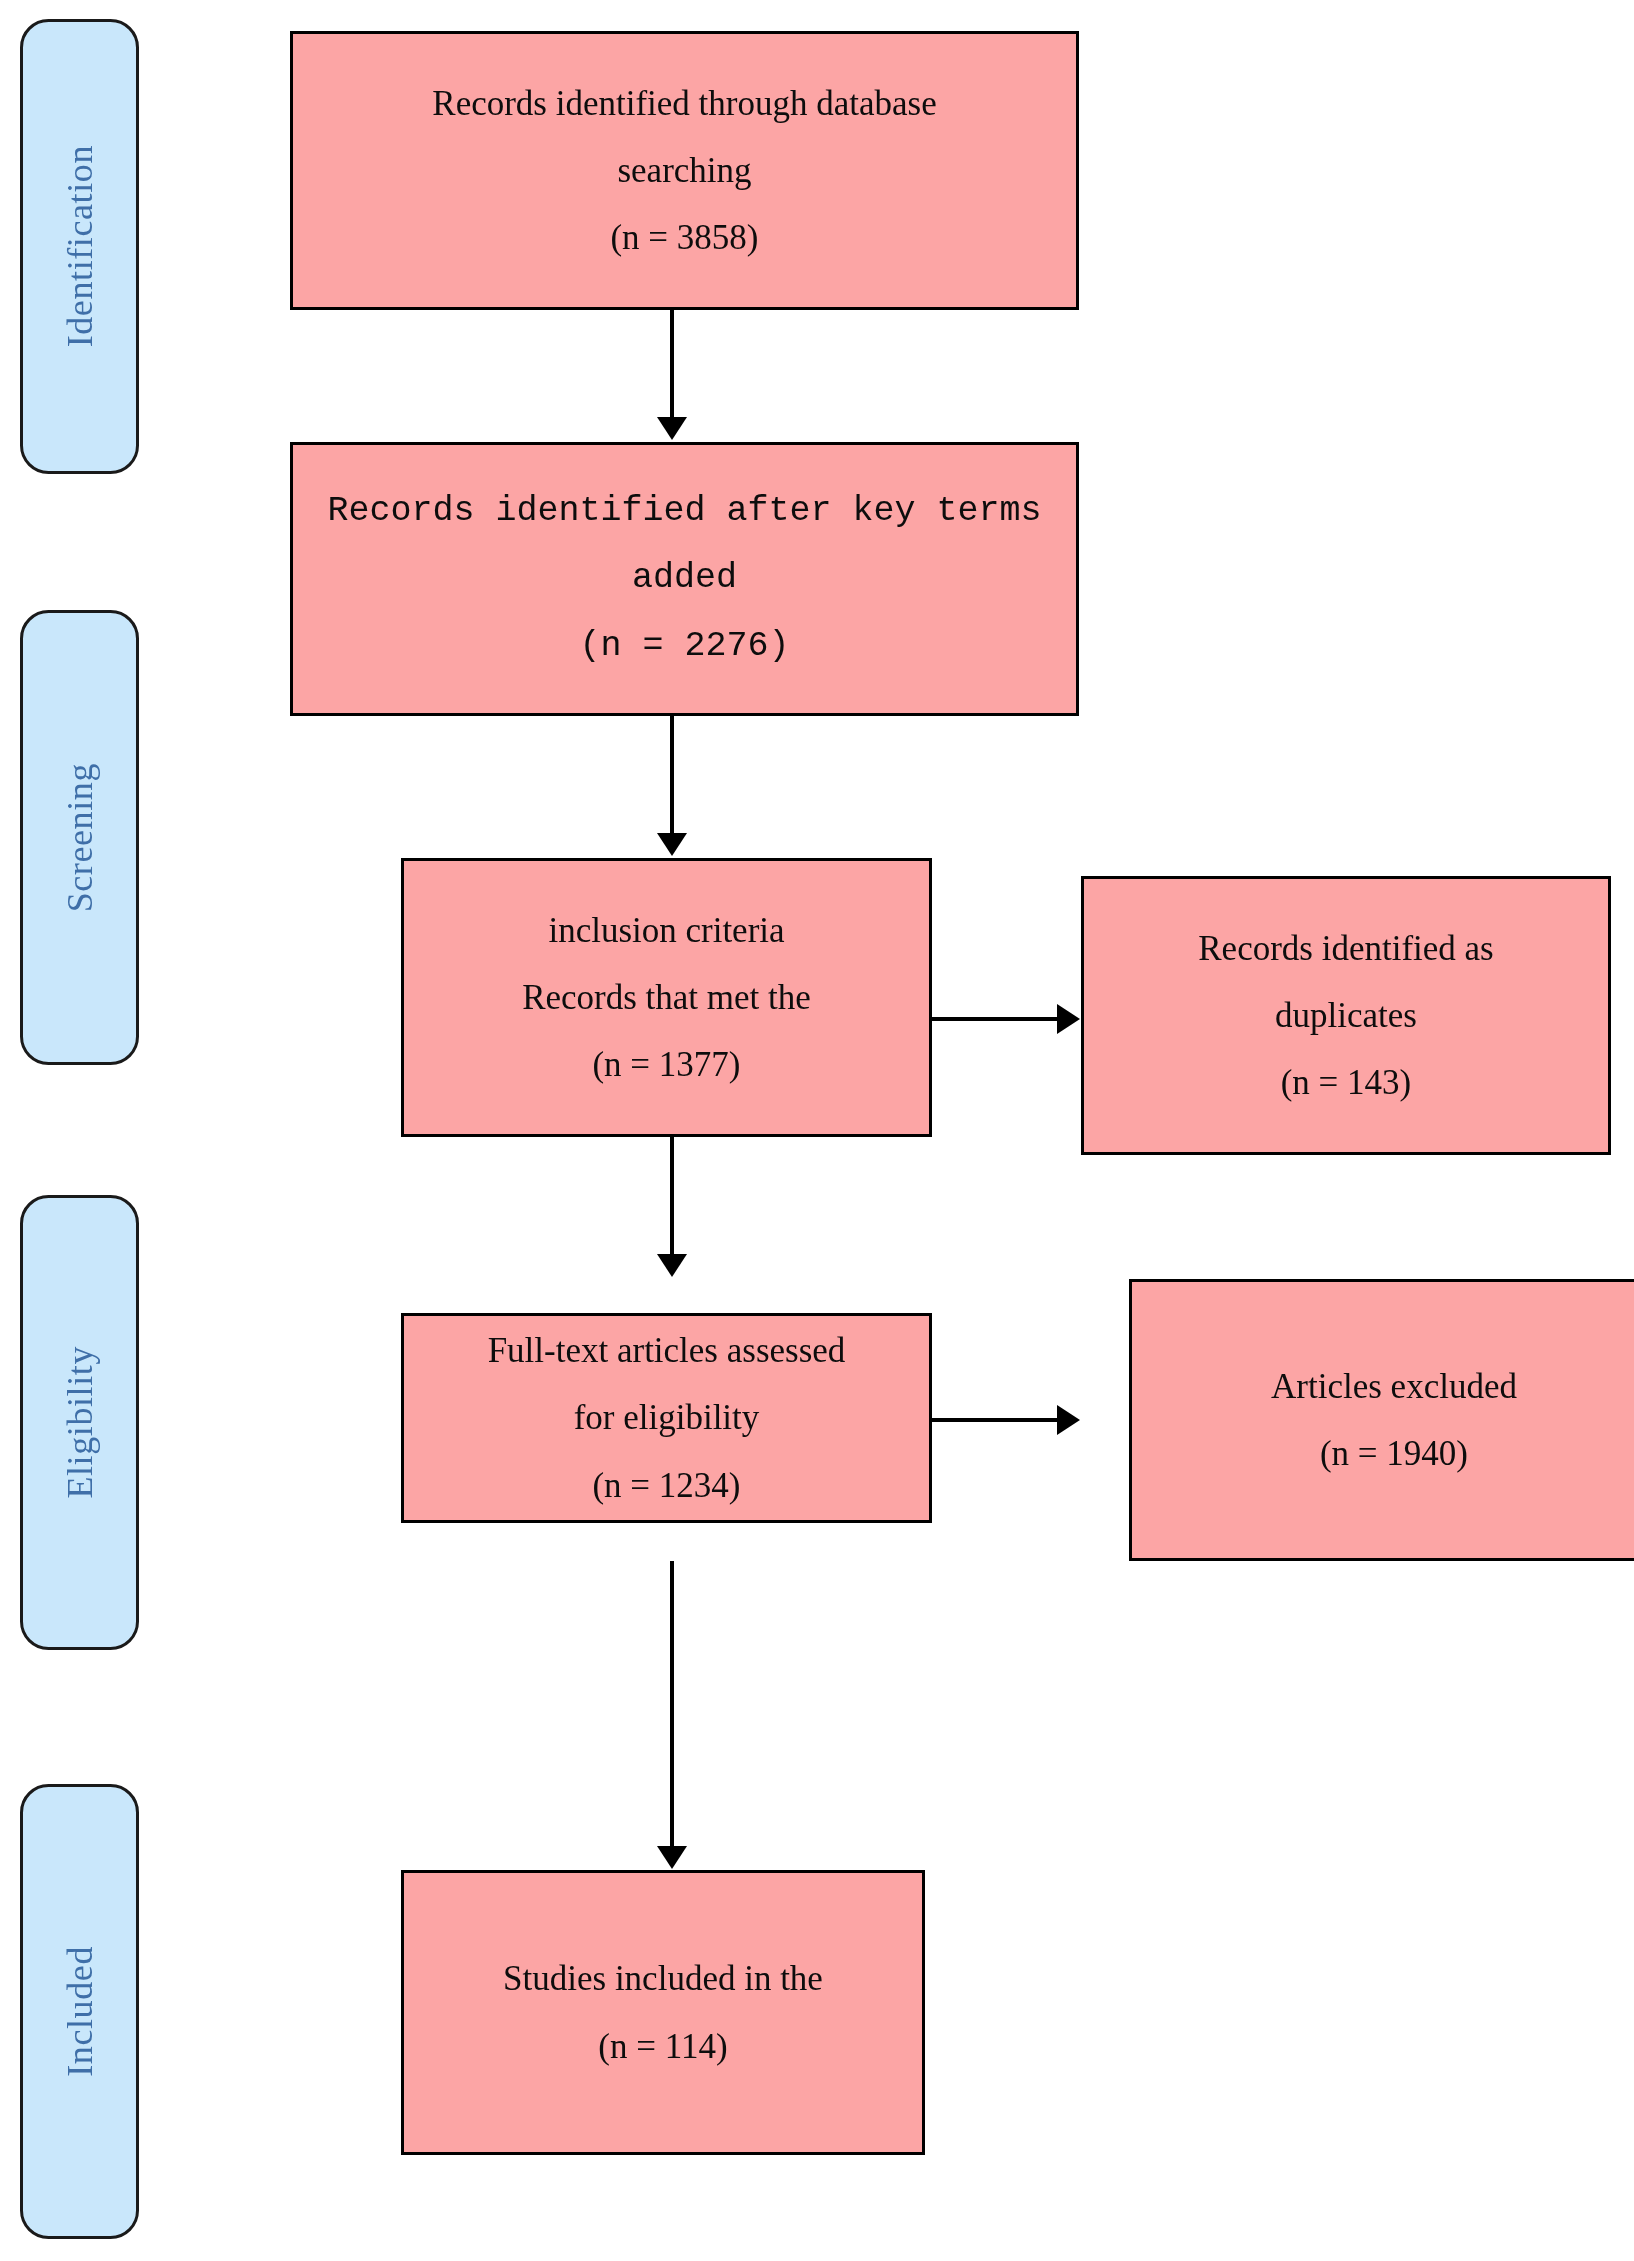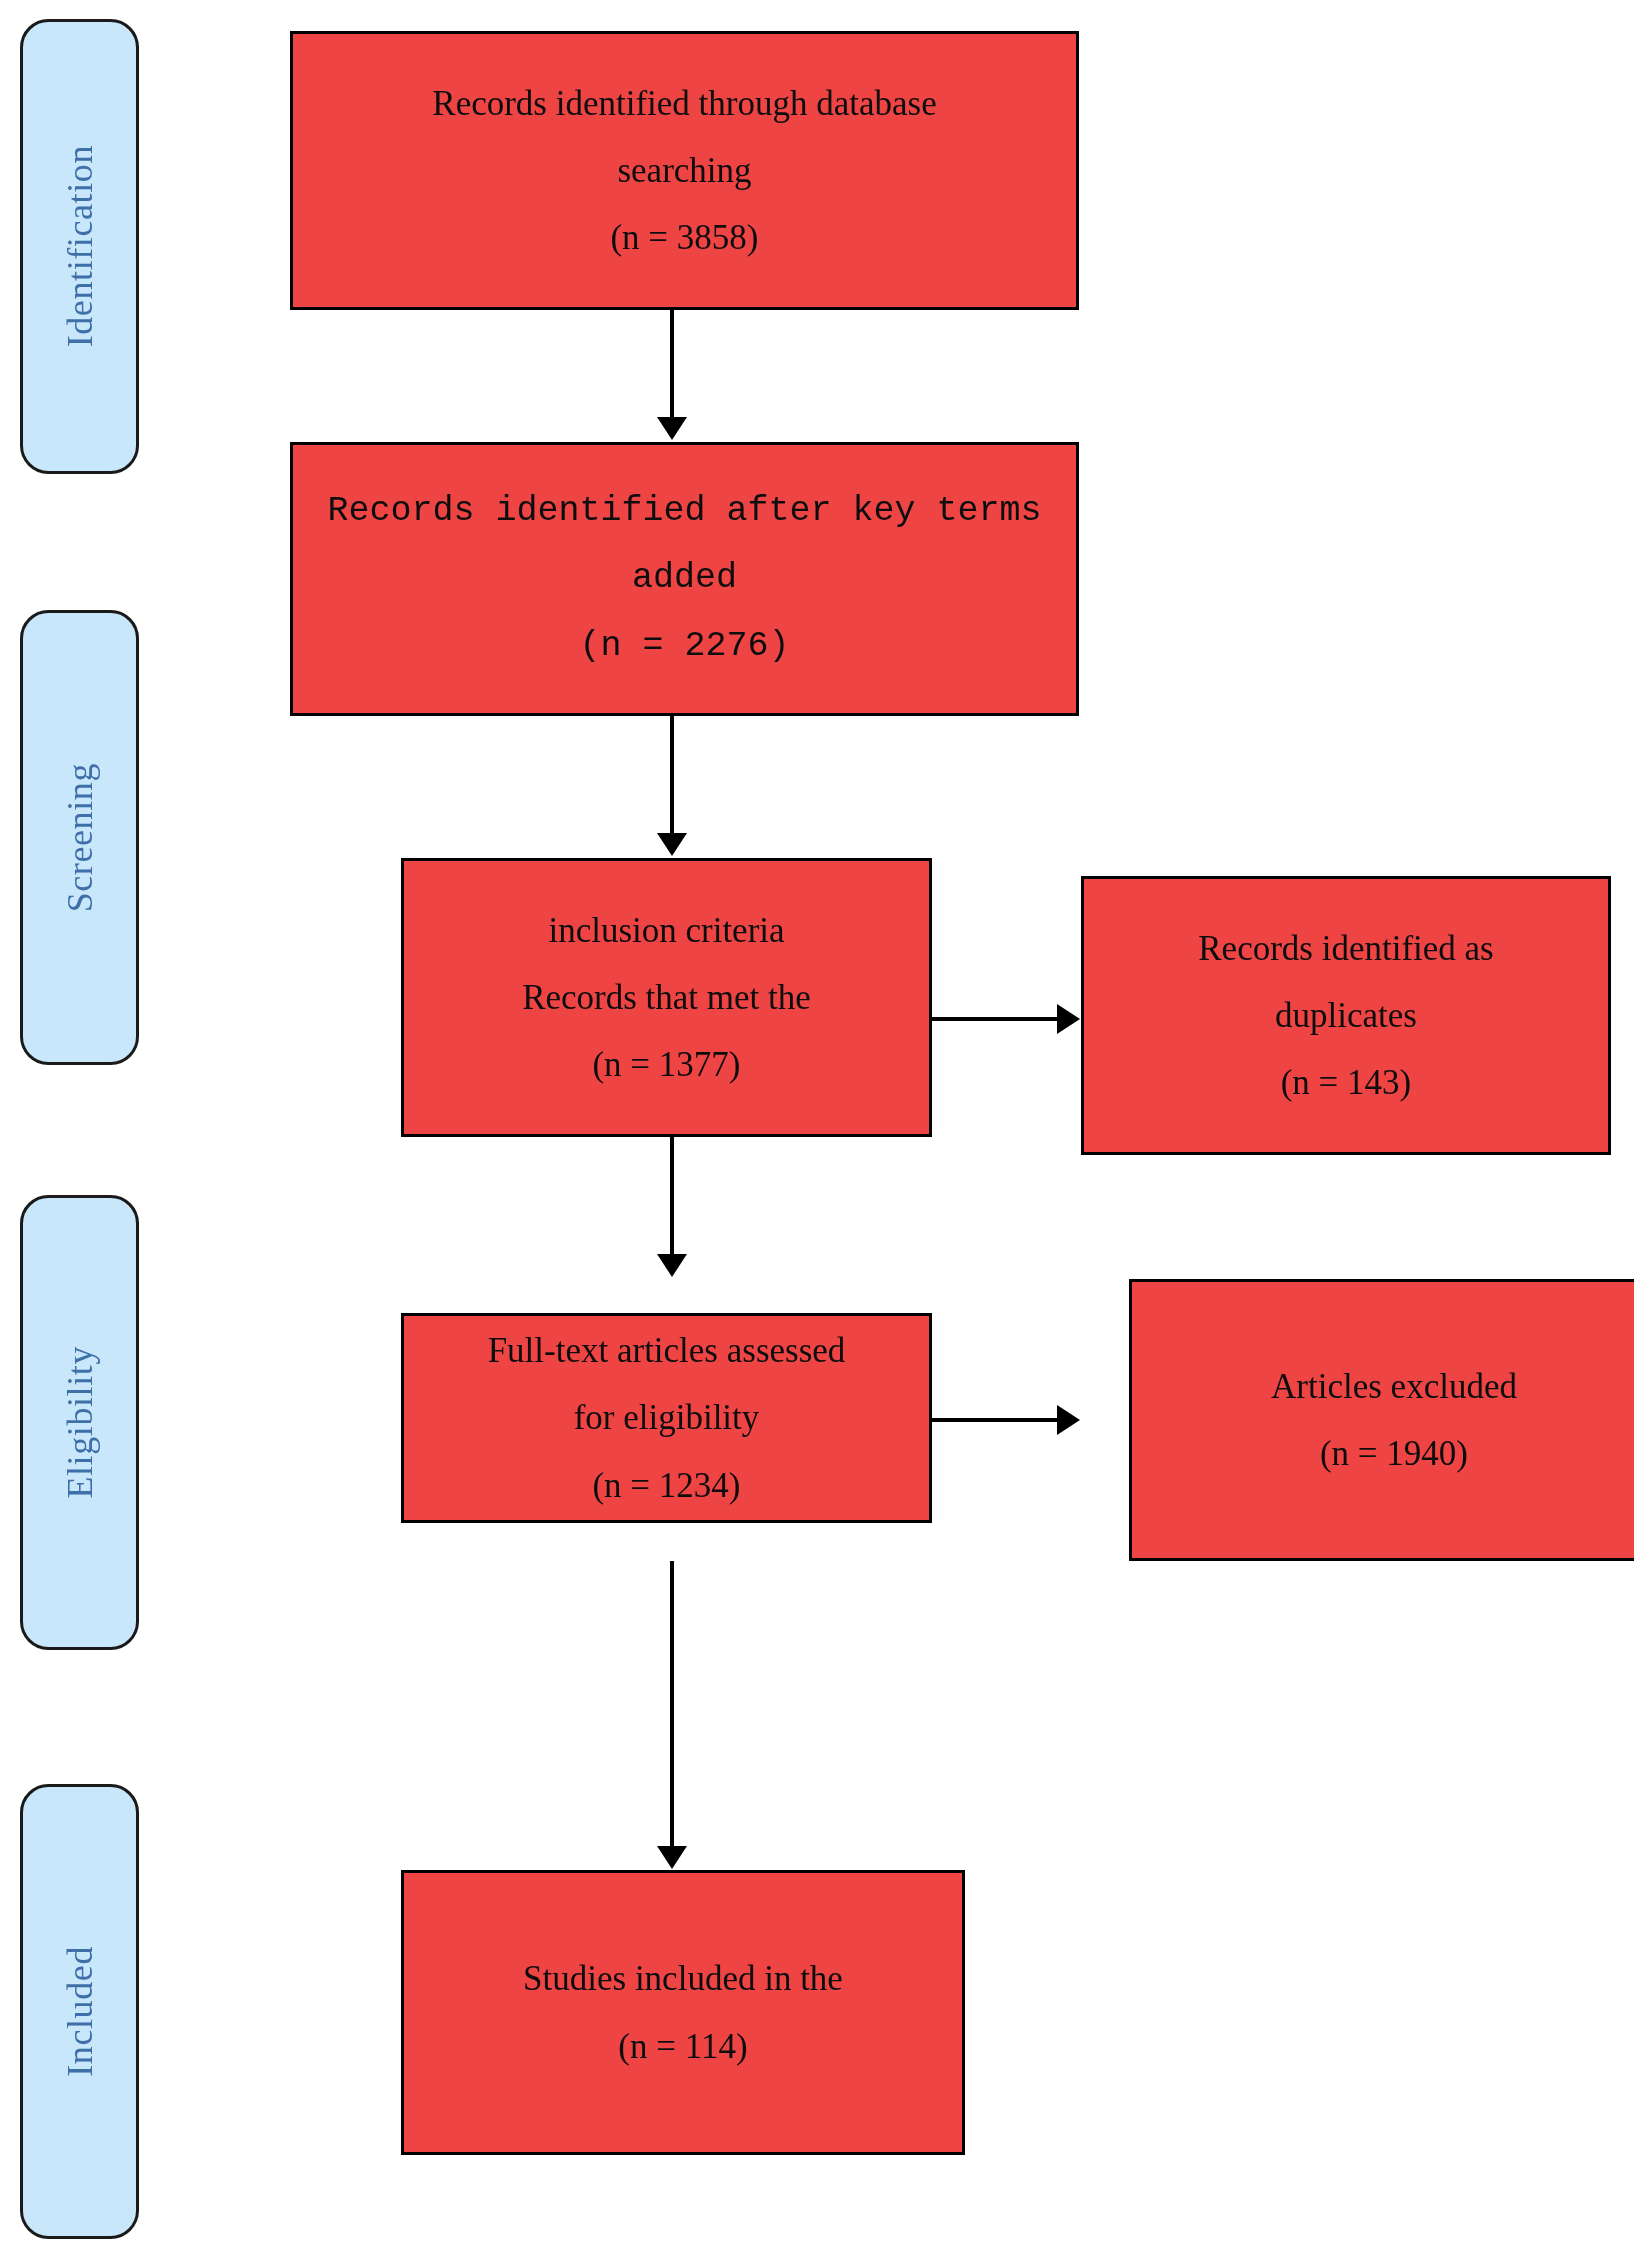--- a/index.html
+++ b/index.html
@@ -38,21 +38,21 @@
     letter-spacing: 0.6px;
     white-space: nowrap;
     line-height: 1;
     font-family: "Liberation Serif", "DejaVu Serif", serif;
   }
 
   
   .flow-box {
     position: absolute;
     box-sizing: border-box;
-    background: #ef4444;
+    background: #fca5a5;
     border: 3.1px solid #000000;
     display: flex;
     flex-direction: column;
     align-items: center;
     justify-content: center;
     text-align: center;
     color: #0d0d0d;
     font-size: 35px;
     line-height: 1.92;
     padding: 3.7px 11px;
@@ -157,19 +157,19 @@
   <div class="conn-h-head" style="left:1057px; top:1405px;"></div>
 
   <div class="flow-box" style="left:1081px; top:1279px; width:530px; height:282px;margin-left:48px;">
     <span class="box-line">Articles excluded</span>
     <span class="box-line">(n = 1940)</span>
   </div>
 
   <div class="conn-v" style="left:670px; top:1561px; height:286px;"></div>
   <div class="conn-v-head" style="left:657px; top:1846px;"></div>
 
-  <div class="flow-box" style="left:401px; top:1870px; width:564px; height:285px;">
+  <div class="flow-box" style="left:401px; top:1870px; width:524px; height:285px;">
     <span class="box-line">Studies included in the</span>
     <span class="box-line">(n = 114)</span>
   </div>
 
 </div>
 
 
 </body></html>

